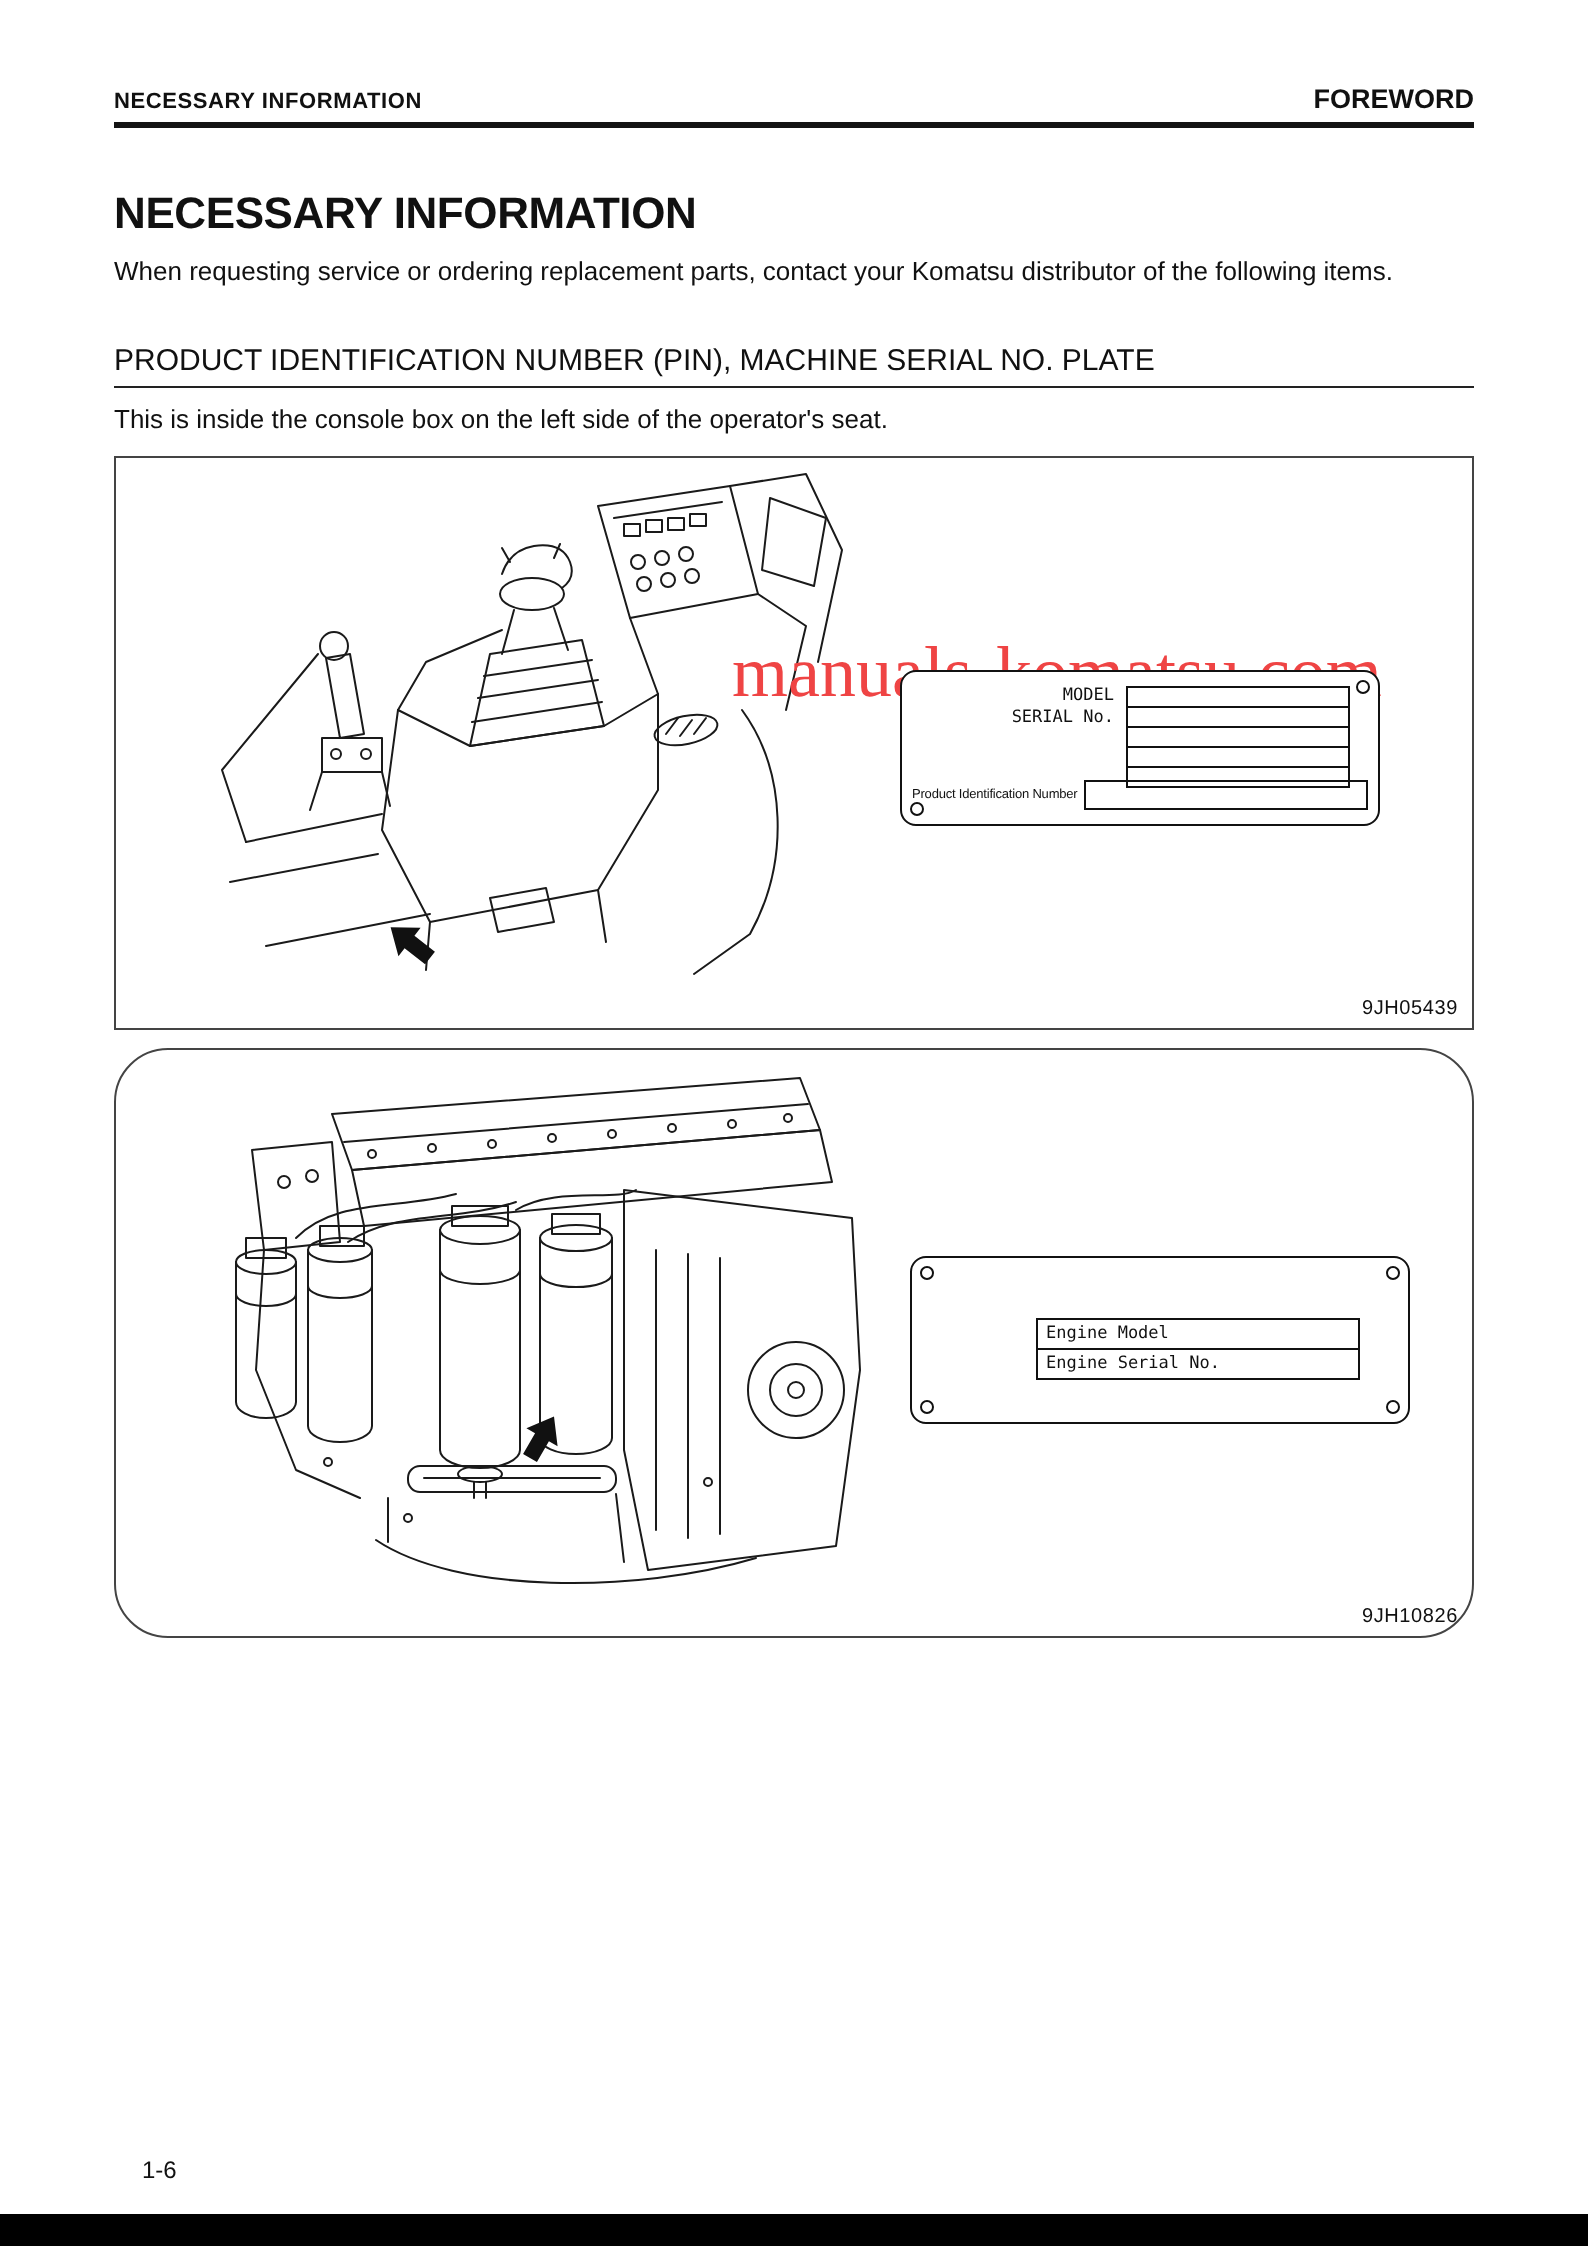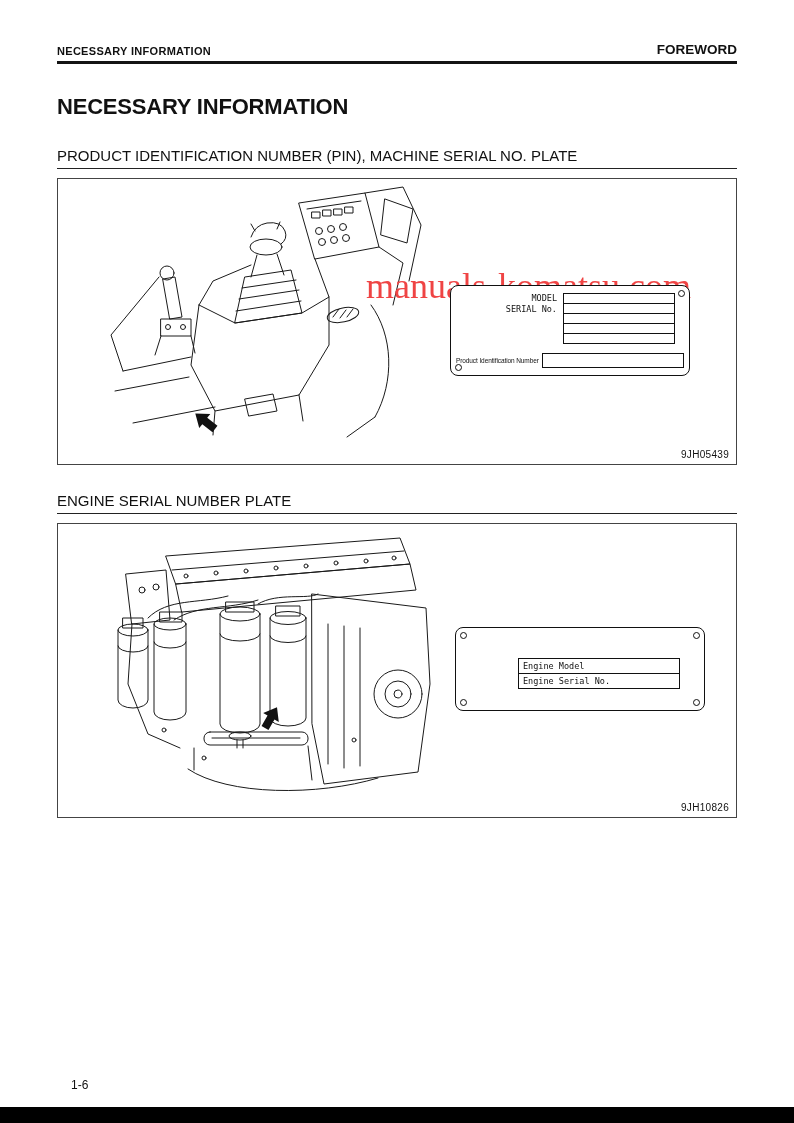--- a/index.html
+++ b/index.html
@@ -23,34 +23,34 @@
 
   .section-heading {
     margin-top:27px; font-size:15px; font-weight:normal;
     border-bottom:1px solid #222; padding-bottom:4px;
   }
   .section-heading + .body-text { margin-top:7px; }
   .body-text + .body-text { margin-top:5px; }
 
   .figure { margin-top:9px; border:1px solid #444; position:relative; background:#fff; }
   .fig1 { height:287px; }
-  .fig2 { height:295px; }
+  .fig2 { height:295px;border-radius:27px; }
 
   .line-art { position:absolute; }
   .console-art { left:45px; top:6px;  width:330px; height:272px; }
   .engine-art  { left:50px; top:10px; width:340px; height:275px; }
 
   .watermark {
     position:absolute; left:308px; top:86px;
     font-family:"Liberation Serif", serif;
     font-size:36px; color:#ef4444; white-space:nowrap;
   }
 
   .plate { position:absolute; border:1.5px solid #111; border-radius:8px; background:#fff; }
-  .plate1 { left:392px; top:106px; width:240px; height:91px; }
+  .plate1 { left:392px; top:106px; width:240px; height:78px; }
   .plate2 { left:397px; top:103px; width:250px; height:84px; }
 
   .screw { position:absolute; width:7px; height:7px; border:1px solid #111; border-radius:50%; }
   .screw.tl{ left:4px;  top:4px; }
   .screw.tr{ right:4px; top:4px; }
   .screw.bl{ left:4px;  bottom:4px; }
   .screw.br{ right:4px; bottom:4px; }
 
   .plate1-label {
     position:absolute; right:132px; width:92px; text-align:right;
@@ -85,22 +85,24 @@
 <div class="page">
   <div class="content">
 
     <div class="header">
       <span class="h-left">NECESSARY INFORMATION</span>
       <span class="h-right">FOREWORD</span>
     </div>
     <div class="header-rule"></div>
 
     <h1 class="title">NECESSARY INFORMATION</h1>
+    <p class="body-text intro">When requesting service or ordering replacement parts, contact your Komatsu distributor of the following items.</p>
 
     <h2 class="section-heading">PRODUCT IDENTIFICATION NUMBER (PIN), MACHINE SERIAL NO. PLATE</h2>
+    <p class="body-text">This is inside the console box on the left side of the operator's seat.</p>
 
     <div class="figure fig1">
       <svg class="line-art console-art" viewBox="0 0 330 272" aria-hidden="true">
         <g fill="none" stroke="#1a1a1a" stroke-width="1" stroke-linejoin="round" stroke-linecap="round">
 
           <path d="M196,18 L262,8 L276,62 L212,74 Z"></path>
           <path d="M204,24 L258,16"></path>
           <rect x="209" y="27" width="8" height="6"></rect>
           <rect x="220" y="25" width="8" height="6"></rect>
           <rect x="231" y="24" width="8" height="6"></rect>
@@ -172,21 +174,20 @@
         </div>
         <div class="pin-row">
           <span class="pin-label">Product Identification Number</span>
           <span class="pin-box"></span>
         </div>
       </div>
 
       <div class="fig-code">9JH05439</div>
     </div>
 
-    <h2 class="section-heading">ENGINE SERIAL NUMBER PLATE</h2>
 
     <div class="figure fig2">
       <svg class="line-art engine-art" viewBox="0 0 340 275" aria-hidden="true">
         <g fill="none" stroke="#1a1a1a" stroke-width="1" stroke-linejoin="round" stroke-linecap="round">
 
           <path d="M58,22 L292,4 L302,30 L68,50 Z"></path>
           <path d="M64,36 L296,17"></path>
           <circle cx="78" cy="42" r="2"></circle>
             <circle cx="108" cy="39" r="2"></circle>
             <circle cx="138" cy="37" r="2"></circle>

